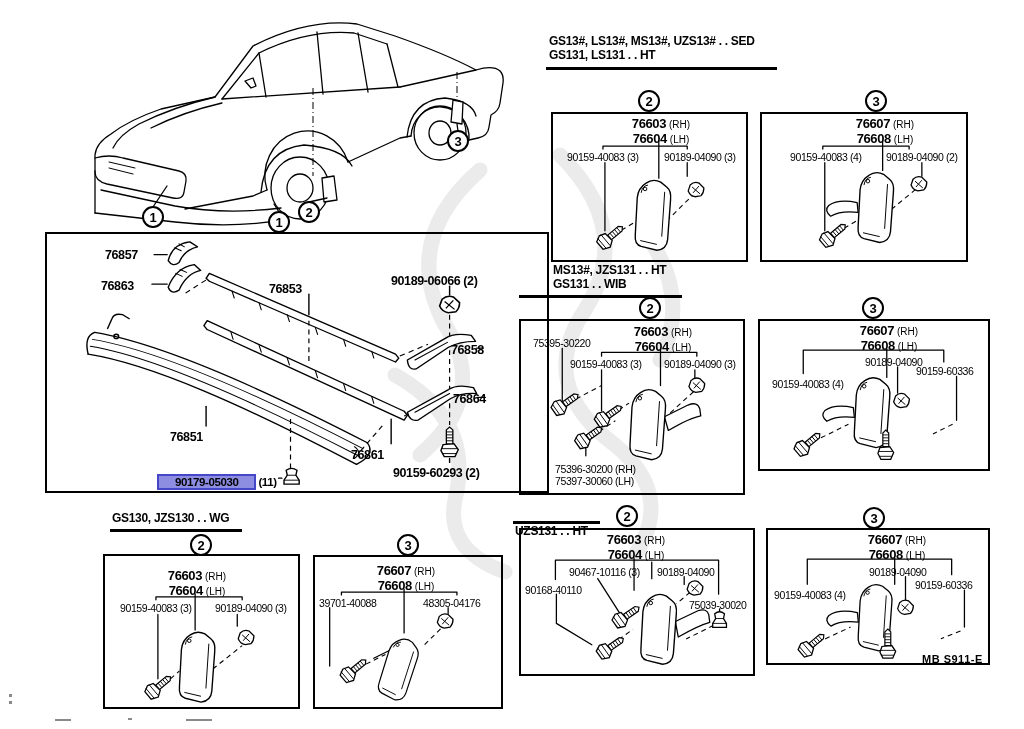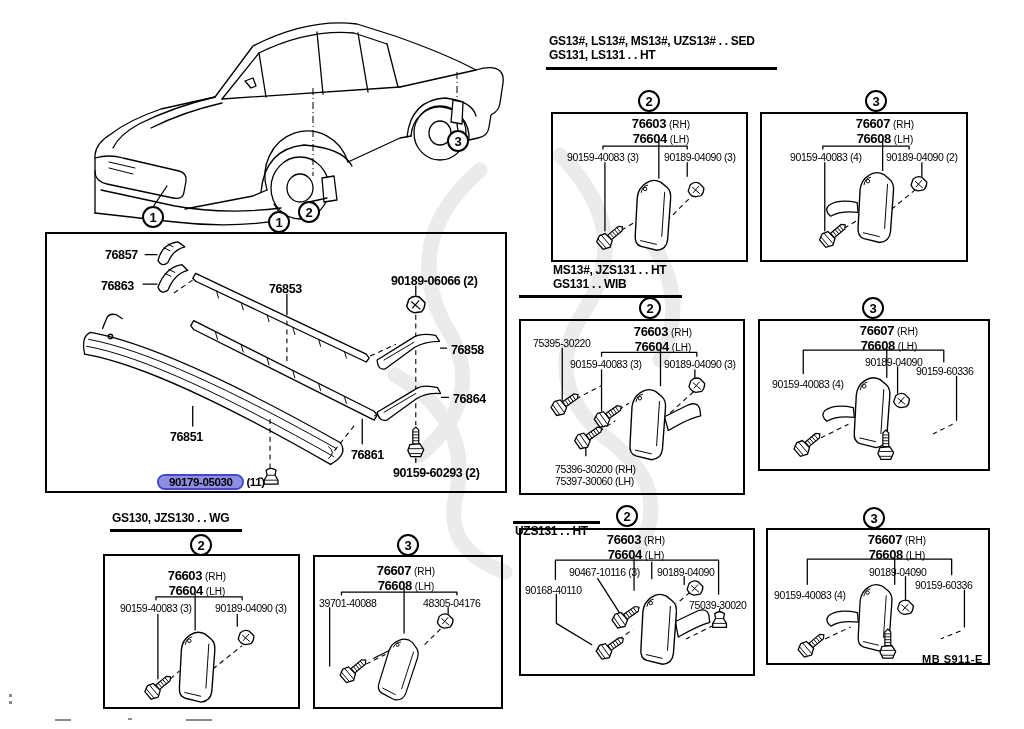--- a/index.html
+++ b/index.html
@@ -15,21 +15,21 @@
   .mlbl{position:absolute;font-weight:bold;font-size:12.5px;letter-spacing:-0.4px;white-space:nowrap;line-height:13px;}
   .pnpair{position:absolute;text-align:center;}
   .pnline{line-height:12.5px;white-space:nowrap;}
   .pn{font-weight:bold;font-size:13px;letter-spacing:-0.4px;}
   .suf{font-weight:normal;font-size:10px;margin-left:3px;}
   .hdr{position:absolute;font-weight:bold;font-size:12px;letter-spacing:-0.3px;white-space:nowrap;line-height:14px;}
   .rule{position:absolute;height:2.5px;background:#000;}
   .callout{position:absolute;width:22px;height:22px;border:2px solid #000;border-radius:50%;
            box-sizing:border-box;display:flex;align-items:center;justify-content:center;
            font-weight:bold;font-size:13px;background:#fff;}
-  .hl{background:#8d8de2;outline:2px solid #4646c8;padding:0 10px;font-weight:bold;font-size:11.5px;letter-spacing:-0.4px;border-radius:6px;}
+  .hl{background:#8d8de2;outline:2px solid #4646c8;padding:0 16px;font-weight:bold;font-size:11.5px;letter-spacing:-0.4px;}
   .qty{margin-left:4px;font-weight:bold;font-size:11.5px;letter-spacing:-0.4px;}
   .selrow{position:absolute;white-space:nowrap;line-height:14px;}
   .footer{position:absolute;font-weight:bold;font-size:11px;letter-spacing:0.5px;white-space:nowrap;}
   .noise{position:absolute;background:#8a8a8a;}
 </style>
 </head>
 <body>
 
 <div class="page">
 
@@ -104,21 +104,21 @@
       <path d="M403,123 L402,116"></path>
     </g>
     <path class="dd" d="M258,80 V168"></path>
     <path class="dd" d="M402,64 V90"></path>
   </svg>
   <div class="callout" style="left:142px;top:206px">1</div>
   <div class="callout" style="left:268px;top:211px">1</div>
   <div class="callout" style="left:298px;top:201px">2</div>
   <div class="callout" style="left:447px;top:130px">3</div>
 
-  <div class="box" style="left:45px;top:232px;width:462px;height:261px">
+  <div class="box" style="left:45px;top:232px;width:504px;height:261px">
     <svg class="art" viewBox="0 0 462 261" preserveAspectRatio="none">
       <g class="dash">
         <path d="M128,60 L148,46"></path>
         <path d="M242,88 V130"></path>
         <path d="M372,82 V194"></path>
         <path d="M326,124 L352,112"></path>
         <path d="M330,185 L352,170"></path>
         <path d="M290,220 L312,192"></path>
         <path d="M225,238 V184"></path>
       </g>

